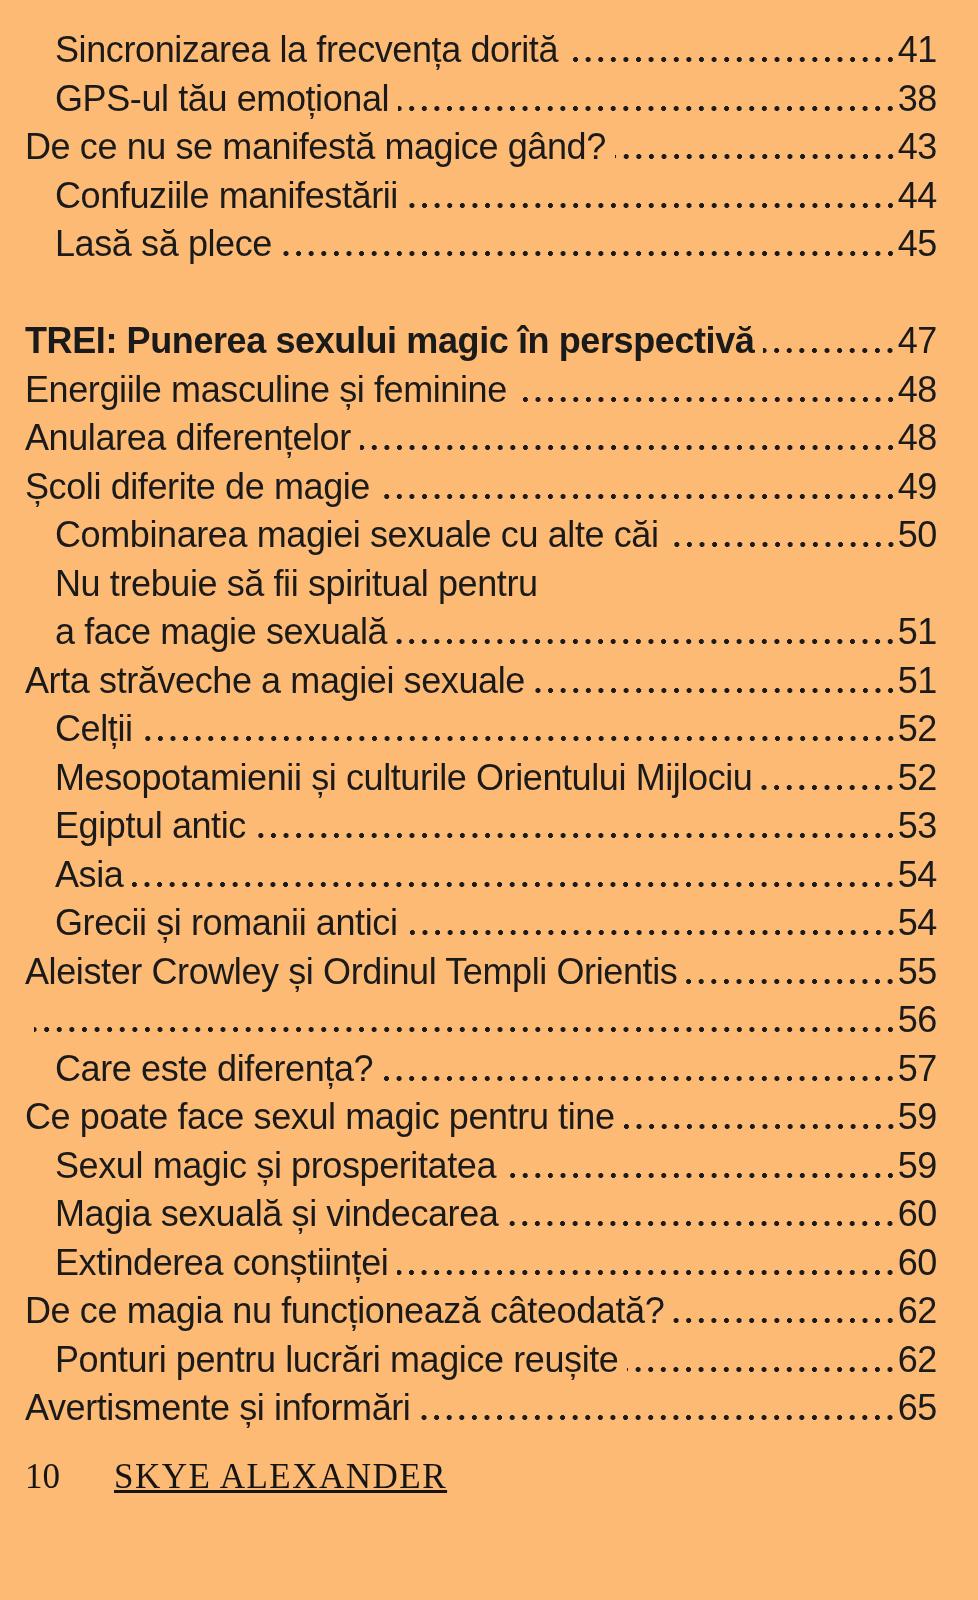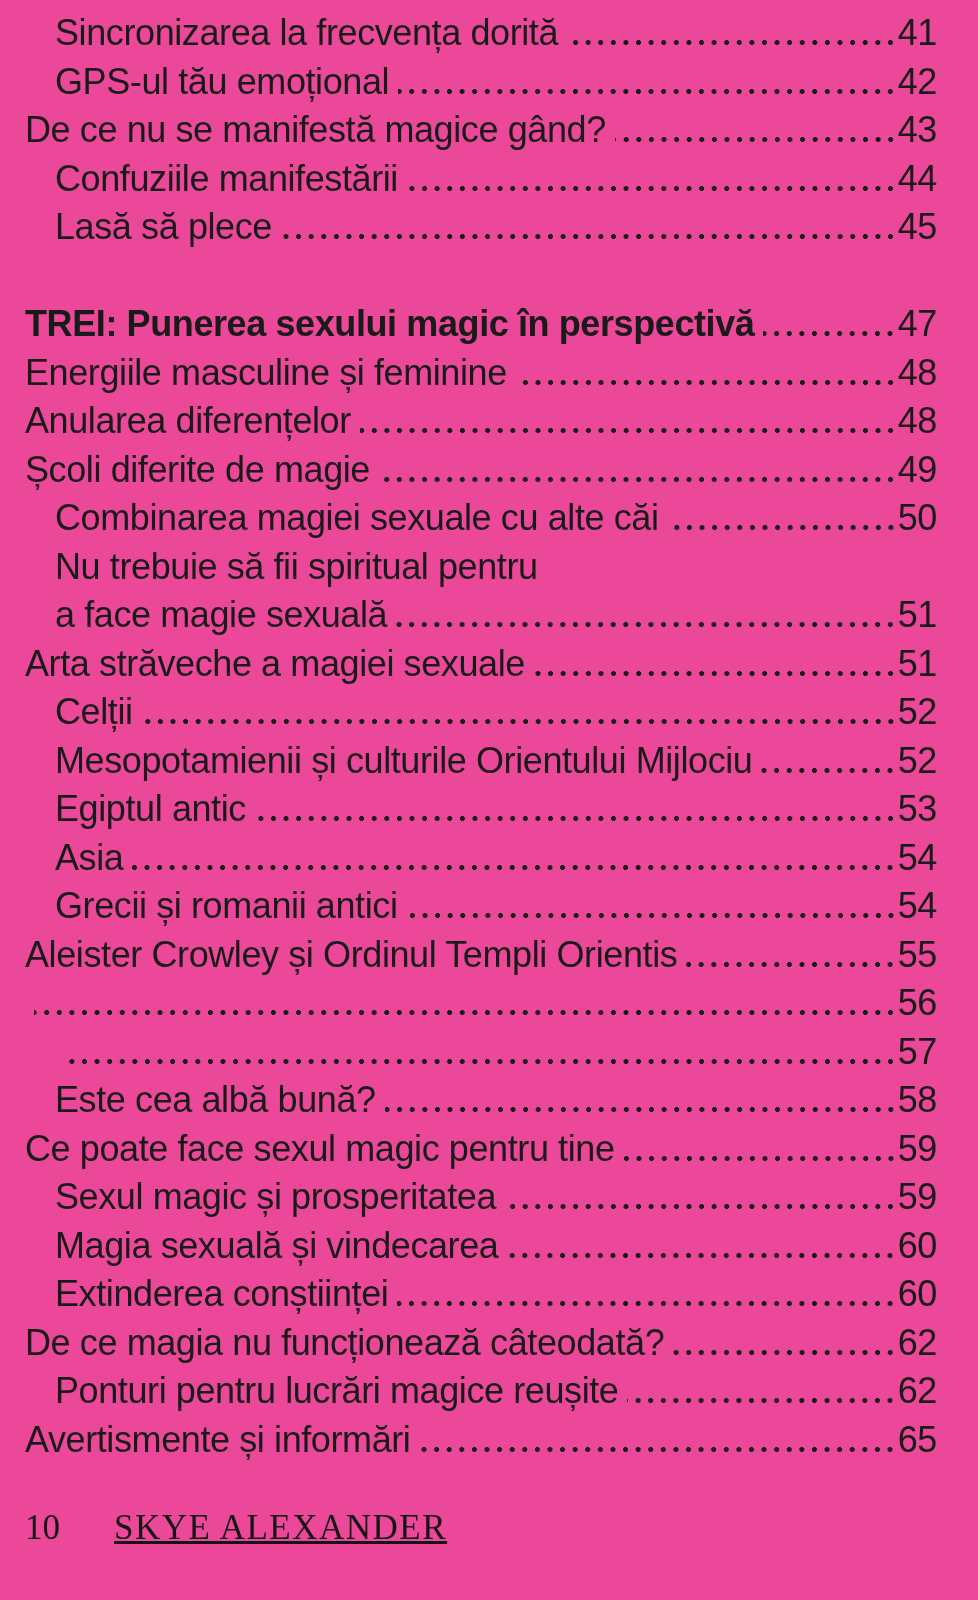--- a/index.html
+++ b/index.html
@@ -11,22 +11,22 @@
     width: 978px;
     height: 1600px;
     overflow: hidden;
     font-family: "Liberation Sans", sans-serif;
     color: #1a1a1a;
   }
   .page {
     box-sizing: border-box;
     width: 978px;
     height: 1600px;
-    padding: 9px 41px 0 25px;
-    background: #ec4899;
+    padding: 26px 41px 0 25px;
+    background: #fdba74;
   }
   .toc-row {
     display: flex;
     align-items: baseline;
     height: 48.5px;
     line-height: 48.5px;
     font-size: 36px;
     letter-spacing: -0.4px;
     white-space: nowrap;
   }
@@ -42,21 +42,21 @@
     background-image: radial-gradient(circle, #1b1b1b 2.2px, rgba(0,0,0,0) 2.7px);
     background-size: 12.6px 5px;
     background-position: right bottom;
     background-repeat: repeat-x;
   }
   .pagenum {
     flex: 0 0 auto;
     text-align: left;
   }
   .footer {
-    margin-top: 40px;
+    margin-top: 20px;
     display: flex;
     align-items: baseline;
     gap: 54px;
     font-family: "Liberation Serif", serif;
     font-size: 35px;
     line-height: 48px;
     color: #151515;
   }
   .footer .running-title { letter-spacing: 1.5px; text-decoration: underline; }
 </style>
@@ -66,21 +66,21 @@
 <div class="page">
   <div id="toc-list">
       <div class="toc-row lvl2">
         <span class="label">Sincronizarea la frecvența dorită</span>
         <span class="leader"></span>
         <span class="pagenum">41</span>
       </div>
       <div class="toc-row lvl2">
         <span class="label">GPS-ul tău emoțional</span>
         <span class="leader"></span>
-        <span class="pagenum">42</span>
+        <span class="pagenum">38</span>
       </div>
       <div class="toc-row lvl1">
         <span class="label">De ce nu se manifestă magice gând?</span>
         <span class="leader"></span>
         <span class="pagenum">43</span>
       </div>
       <div class="toc-row lvl2">
         <span class="label">Confuziile manifestării</span>
         <span class="leader"></span>
         <span class="pagenum">44</span>
@@ -157,27 +157,23 @@
       <div class="toc-row lvl1">
         <span class="label">Aleister Crowley și Ordinul Templi Orientis</span>
         <span class="leader"></span>
         <span class="pagenum">55</span>
       </div>
       <div class="toc-row lvl1">
         <span class="leader"></span>
         <span class="pagenum">56</span>
       </div>
       <div class="toc-row lvl2">
+        <span class="label">Care este diferența?</span>
         <span class="leader"></span>
         <span class="pagenum">57</span>
-      </div>
-      <div class="toc-row lvl2">
-        <span class="label">Este cea albă bună?</span>
-        <span class="leader"></span>
-        <span class="pagenum">58</span>
       </div>
       <div class="toc-row lvl1">
         <span class="label">Ce poate face sexul magic pentru tine</span>
         <span class="leader"></span>
         <span class="pagenum">59</span>
       </div>
       <div class="toc-row lvl2">
         <span class="label">Sexul magic și prosperitatea</span>
         <span class="leader"></span>
         <span class="pagenum">59</span>

